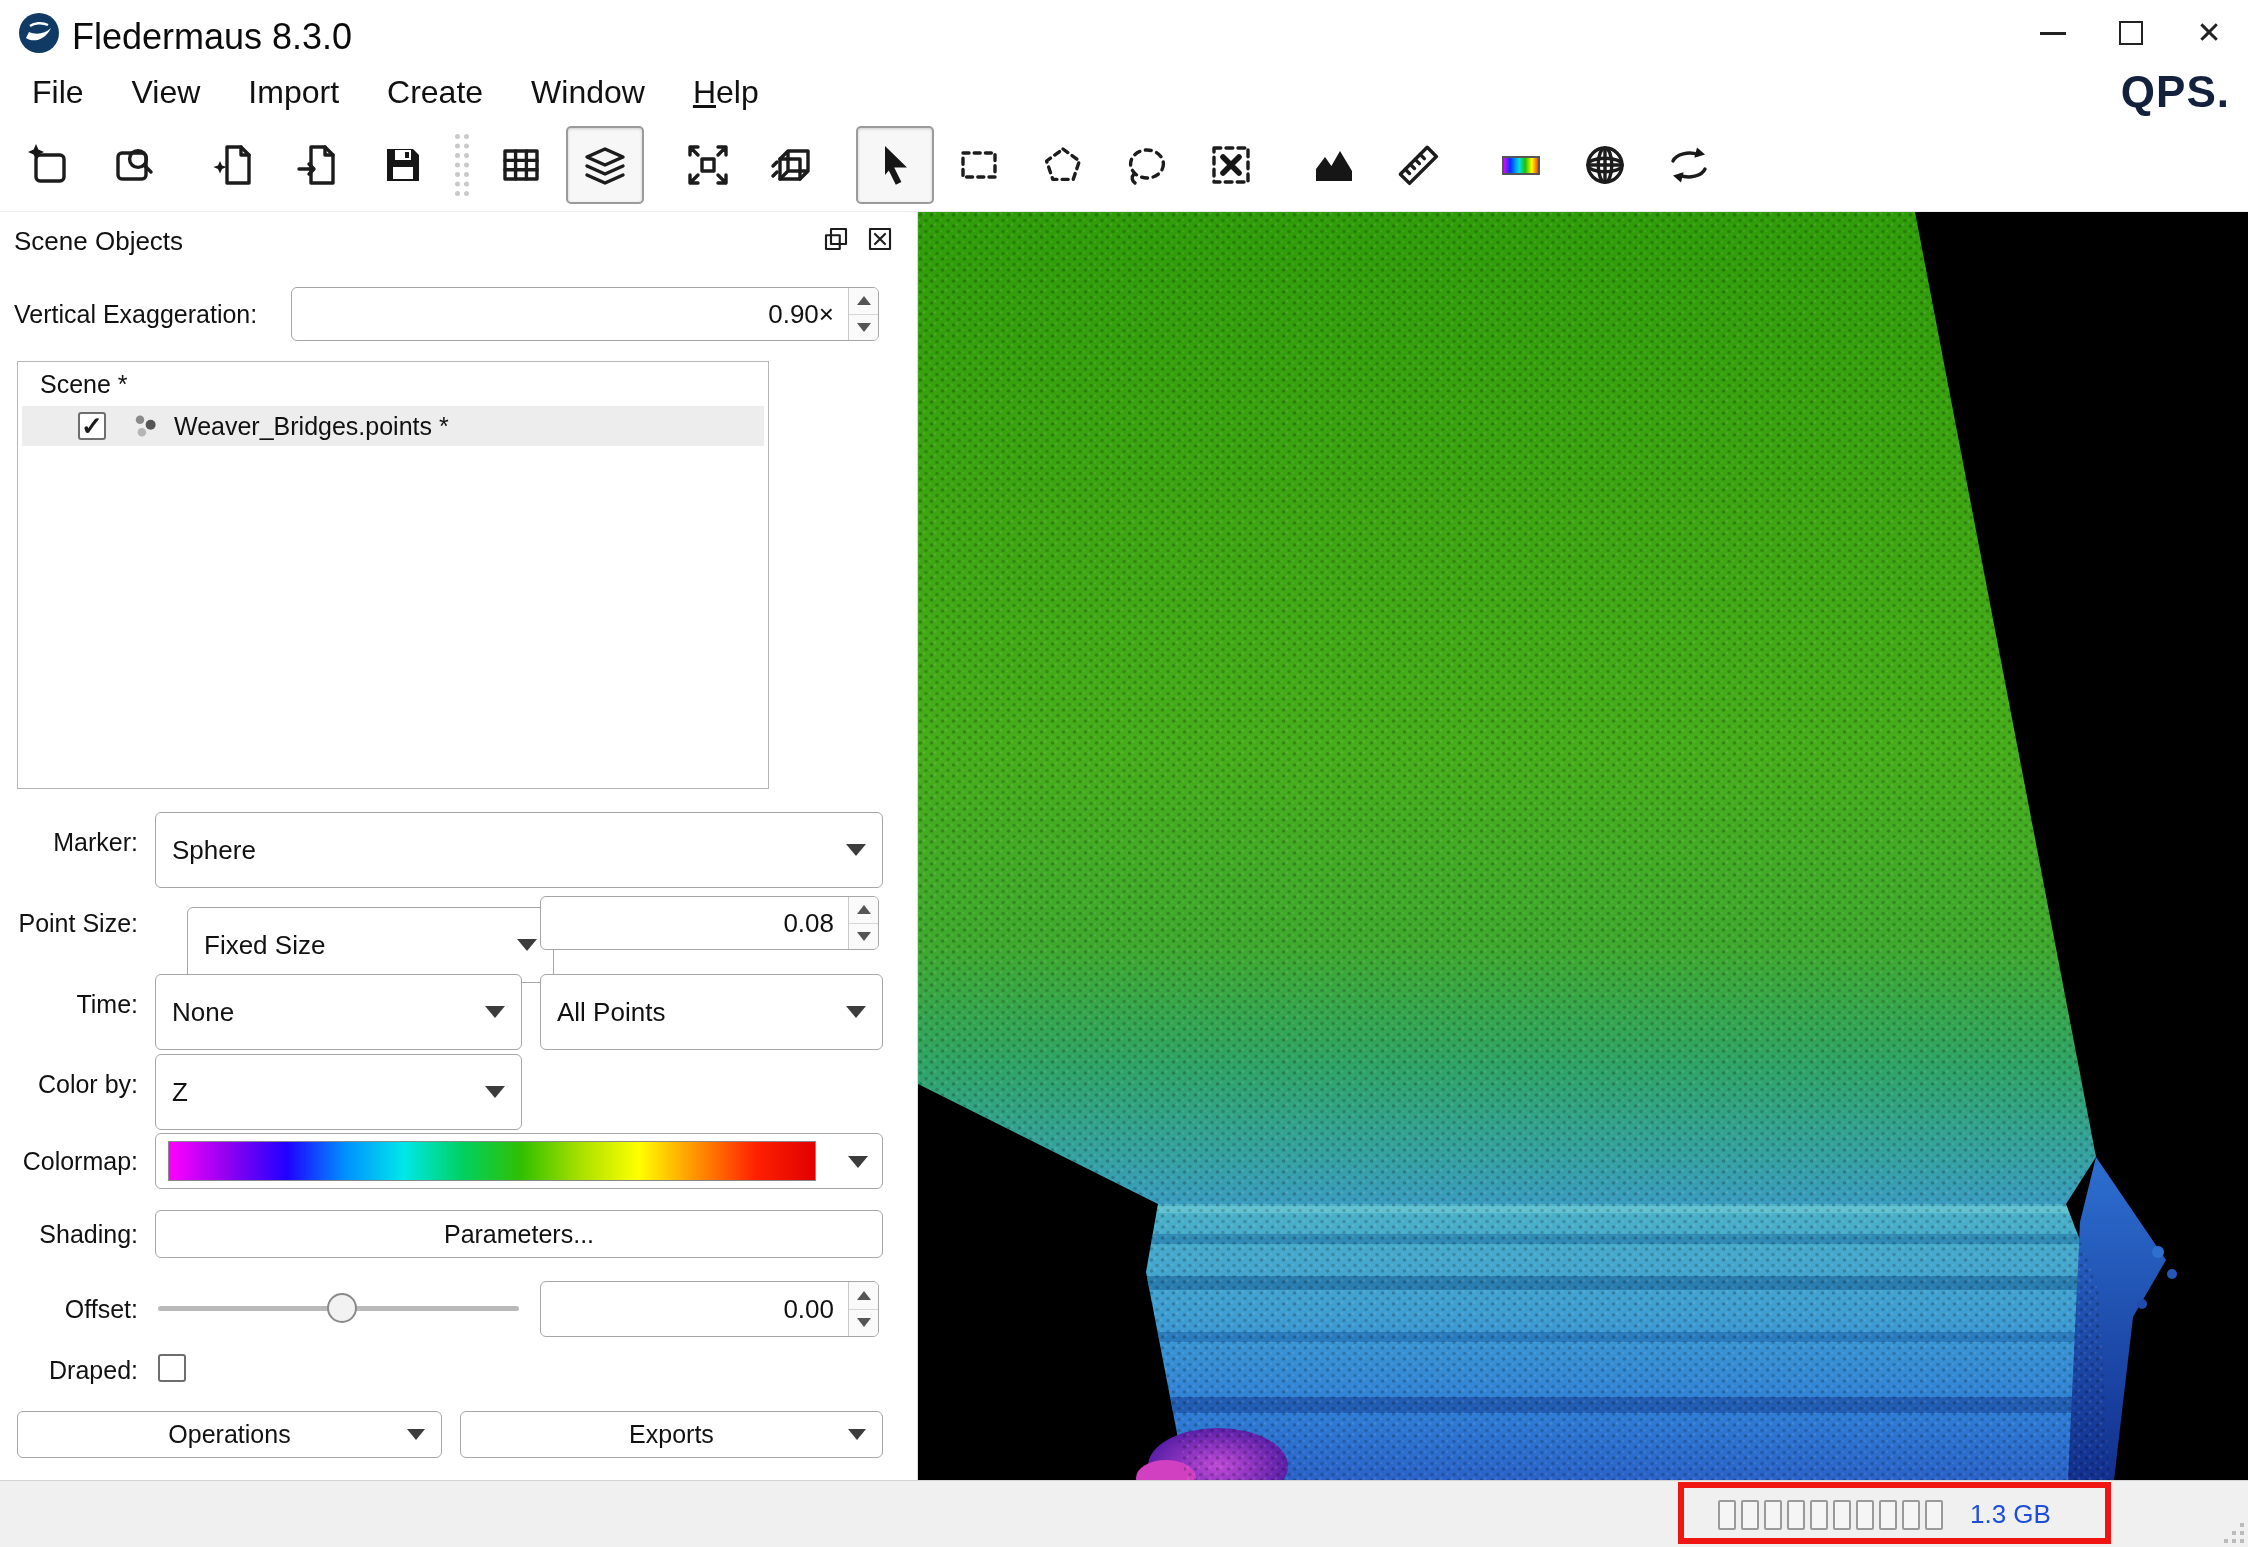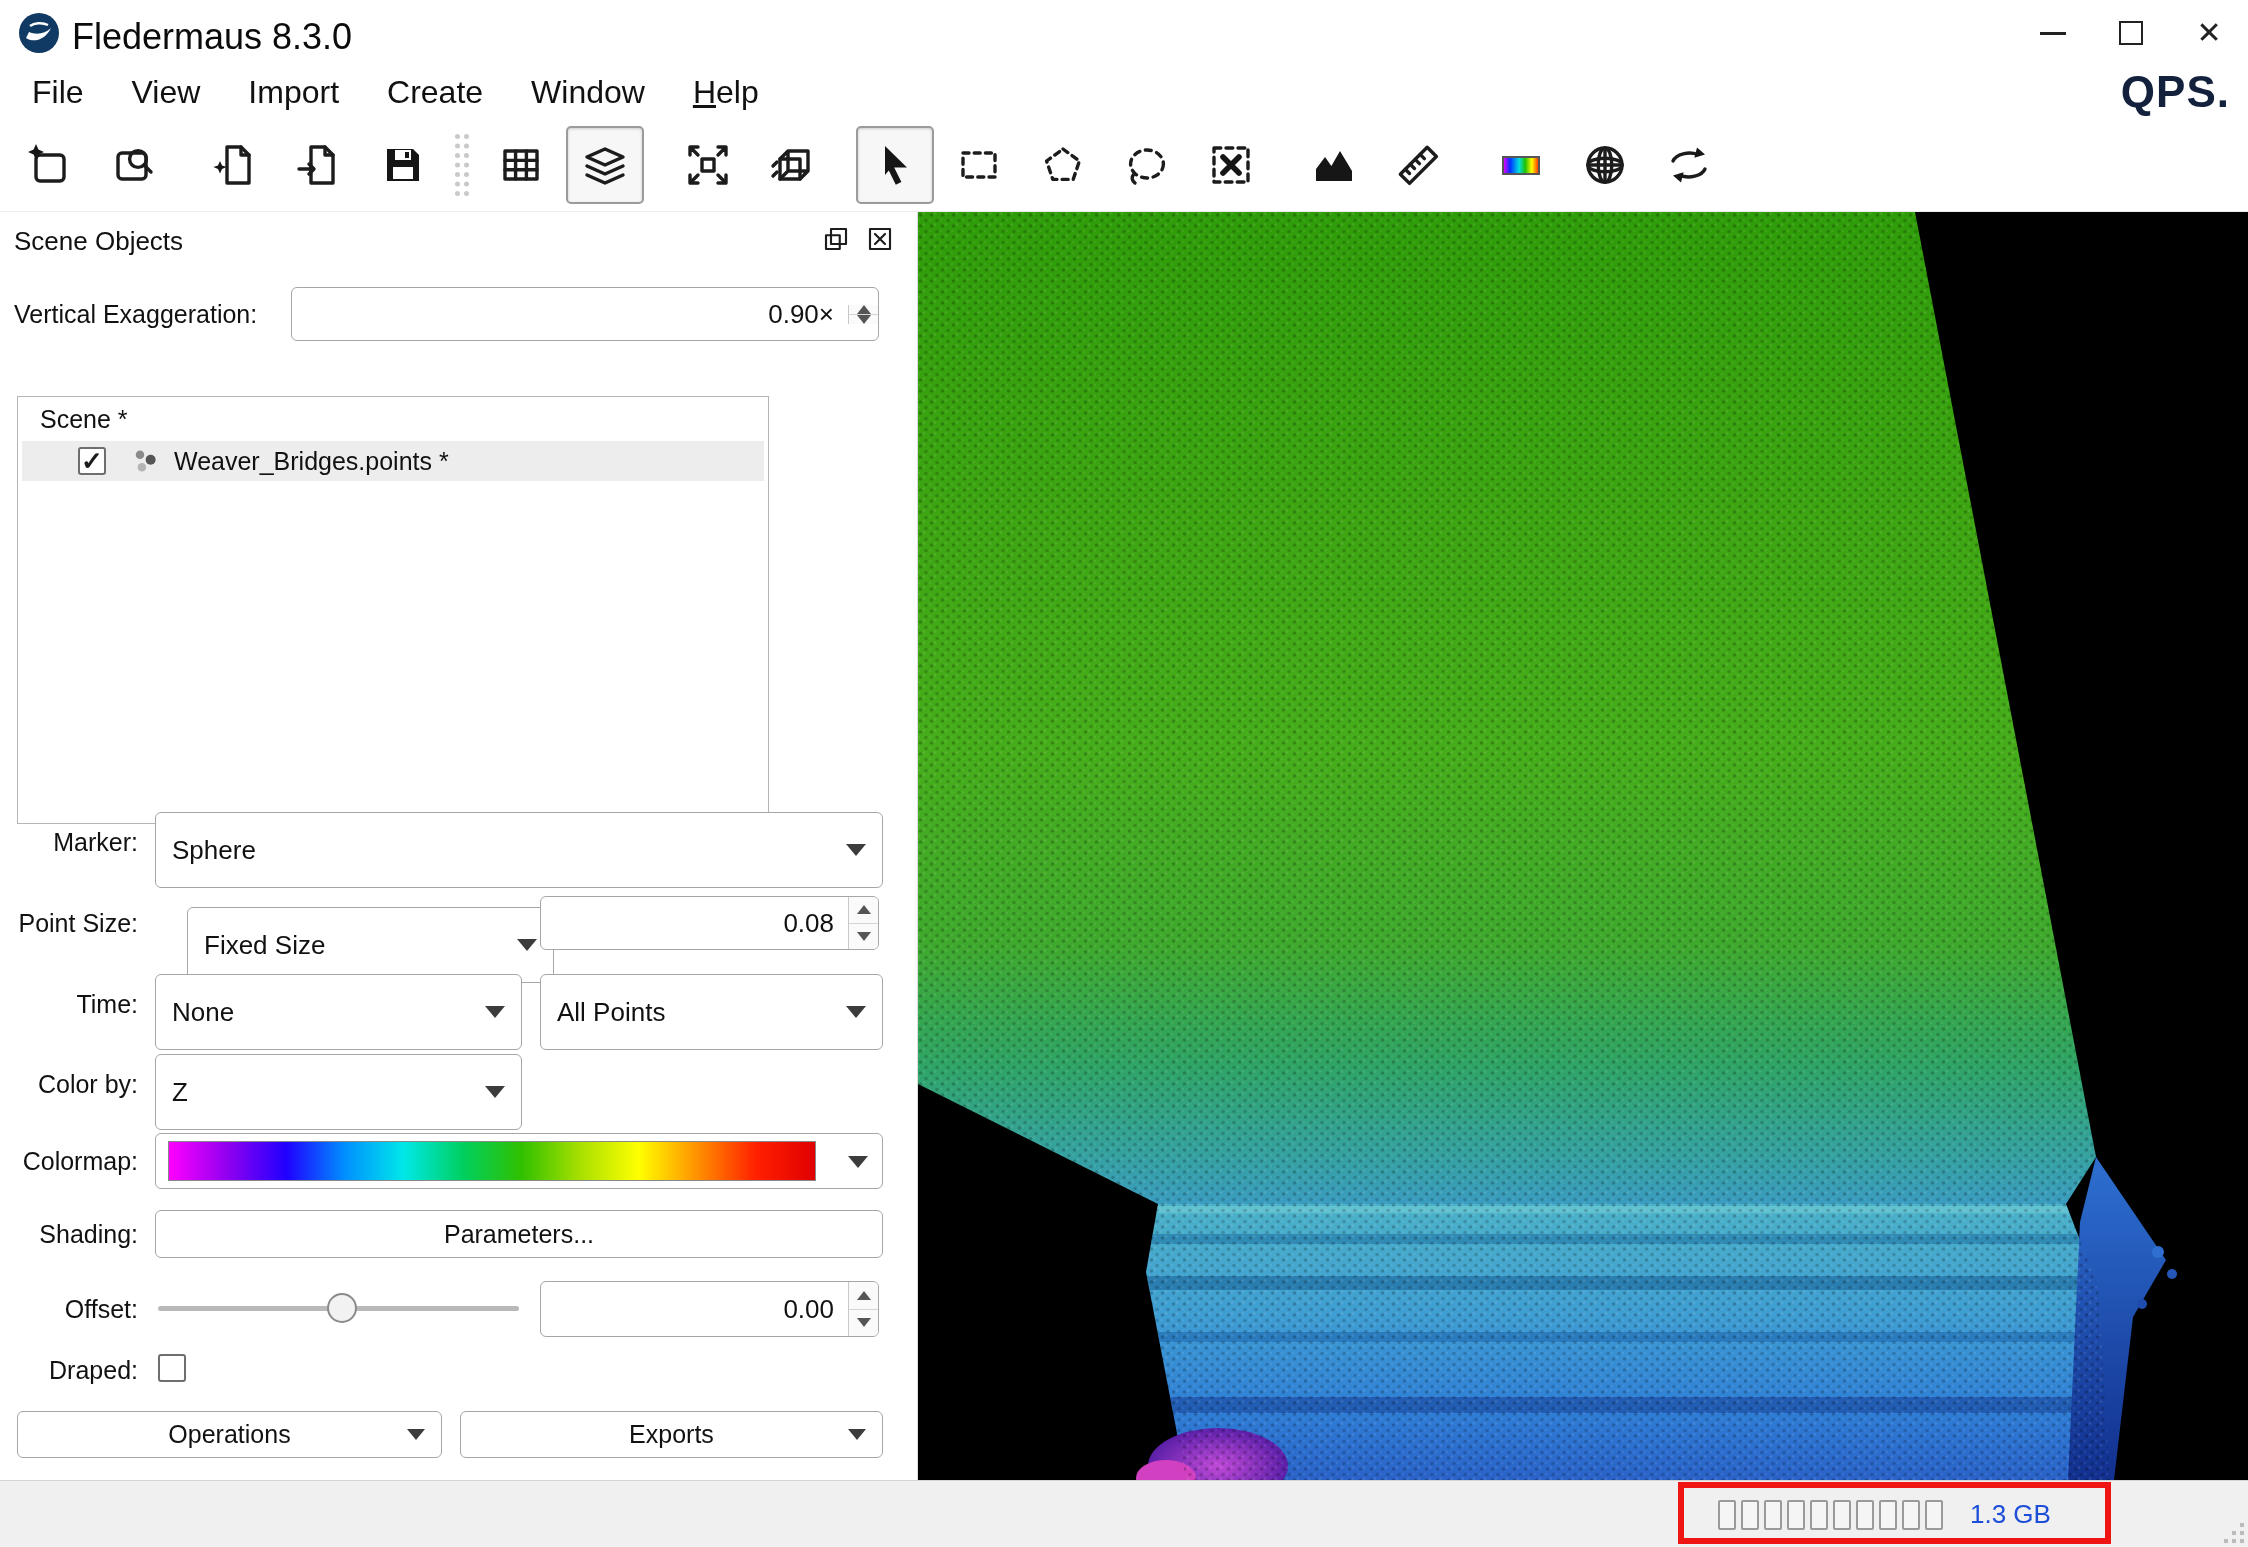--- a/index.html
+++ b/index.html
@@ -40,21 +40,21 @@
   .ve-label { position:absolute; left:14px; top:86px; font-size:25px; line-height:32px; }
 
   .numbox { position:absolute; border:1px solid #a6a6a6; border-radius:6px; background:#fff; display:flex; height:54px; overflow:hidden; }
   .numbox .nval { flex:1; text-align:right; font-size:26px; line-height:52px; padding-right:14px; }
   .spinner { width:30px; border-left:1px solid #c9c9c9; display:flex; flex-direction:column; }
   .spin-up, .spin-down { flex:1; display:flex; align-items:center; justify-content:center; background:#fafafa; }
   .spin-up { border-bottom:1px solid #d5d5d5; }
   .tri-up { width:0; height:0; border-left:7px solid transparent; border-right:7px solid transparent; border-bottom:9px solid #555; }
   .tri-down { width:0; height:0; border-left:7px solid transparent; border-right:7px solid transparent; border-top:9px solid #555; }
 
-  .treebox { position:absolute; left:17px; top:149px; width:752px; height:428px; border:1px solid #b5b5b5; background:#fff;margin-top:35px; }
+  .treebox { position:absolute; left:17px; top:149px; width:752px; height:428px; border:1px solid #b5b5b5; background:#fff; }
   .tree-root { position:absolute; left:22px; top:8px; font-size:25px; }
   .tree-row { position:absolute; left:4px; right:4px; top:44px; height:40px; background:#ededed; display:flex; align-items:center; }
   .cbox { width:28px; height:28px; border:2px solid #6e6e6e; border-radius:3px; background:#fff; display:flex; align-items:center; justify-content:center; font-size:26px; font-weight:bold; color:#1b1b1b; line-height:1; }
   .tree-row .cbox { margin-left:56px; }
   .pts-icon { margin-left:24px; width:30px; height:30px; }
   .tree-label { margin-left:14px; font-size:25px; }
 
   .select { position:absolute; height:76px; border:1px solid #a6a6a6; border-radius:6px; background:#fff; display:flex; align-items:center; }
   .select .val { padding-left:16px; font-size:26px; }
   .select .chev { position:absolute; right:16px; width:0; height:0; border-left:10px solid transparent; border-right:10px solid transparent; border-top:12px solid #3c3c3c; }
@@ -264,21 +264,21 @@
         <rect class="ic" x="8" y="4" width="12" height="12"></rect>
         <rect class="ic" x="4" y="9" width="11" height="11" fill="#fff"></rect>
       </svg>
       <svg viewBox="0 0 24 24">
         <rect class="ic" x="4" y="4" width="16" height="16"></rect>
         <path class="ic" d="M8 8l8 8M16 8l-8 8"></path>
       </svg>
     </div>
 
     <div class="ve-label">Vertical Exaggeration:</div>
-    <div class="numbox" style="left:291px; top:75px; width:588px;align-items:center;">
+    <div class="numbox" style="left:291px; top:75px; width:588px;">
       <div class="nval">0.90×</div>
       <div class="spinner">
         <div class="spin-up">
             <span class="tri-up"></span>
           </div>
         <div class="spin-down">
             <span class="tri-down"></span>
           </div>
       </div>
     </div>

